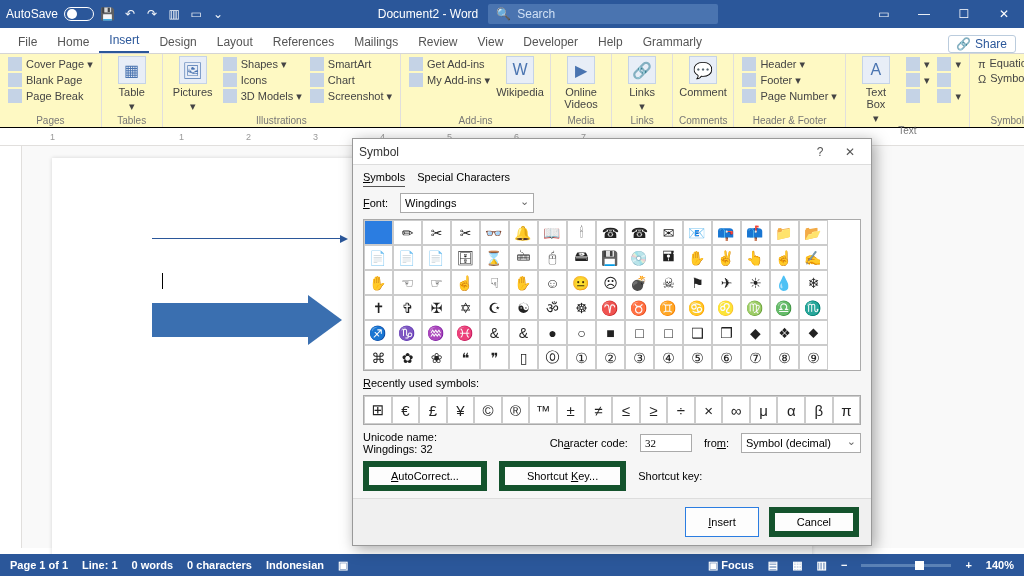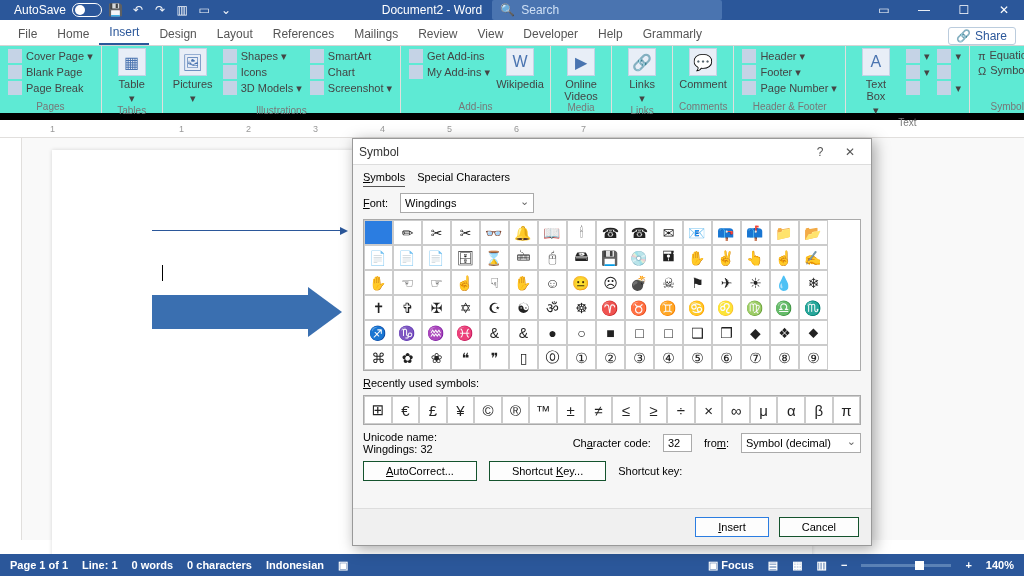--- a/index.html
+++ b/index.html
@@ -1,37 +1,37 @@
 <!DOCTYPE html>
 <html><head>
 <meta charset="utf-8">
 <style>
 * { margin:0; padding:0; box-sizing:border-box; font-family:"Segoe UI",Arial,sans-serif; }
 body { width:1024px; height:576px; background:#fff; overflow:hidden; position:relative; font-size:12px; }
 
 
-.titlebar { height:20px; background:#2b579a; display:flex; align-items:center; color:#fff;padding-left:8px; }
+.titlebar { height:28px; background:#2b579a; display:flex; align-items:center; color:#fff; }
 .titlebar .seg { display:flex; align-items:center; gap:6px; padding:0 6px; }
 .autosave-toggle { border:1px solid #fff; border-radius:8px; width:30px; height:14px; display:inline-block; position:relative; }
 .autosave-toggle::after { content:""; position:absolute; left:2px; top:1px; width:10px; height:10px; border-radius:50%; background:#fff; }
 .qa-ico { width:16px; height:16px; display:inline-flex; align-items:center; justify-content:center; font-size:12px; opacity:.95; }
 .doc-center { flex:1; display:flex; align-items:center; justify-content:center; gap:10px; }
 .search { background:#4a74b0; border-radius:2px; height:20px; width:230px; display:flex; align-items:center; gap:6px; color:#cfe0f5; padding:0 8px; }
 .user { display:flex; align-items:center; gap:6px; padding:0 8px; }
 .avatar { width:20px; height:20px; border-radius:50%; background:#d97; border:1px solid #fff; }
 .winbtn { width:40px; height:28px; display:flex; align-items:center; justify-content:center; }
 
 
 .menurow { height:26px; background:#fff; border-bottom:1px solid #d5d5d5; display:flex; align-items:flex-end; padding:0 8px; }
 .menu-item { padding:4px 10px; color:#555; cursor:pointer; }
 .menu-item.active { color:#2b579a; border-bottom:2px solid #2b579a; }
 .share { margin-left:auto; color:#2b579a; border:1px solid #bcd; border-radius:3px; padding:1px 8px; font-size:12px; }
 
 
-.ribbon { height:74px; background:#5eead4; border-bottom:7px solid #000000; display:flex; }
+.ribbon { height:74px; background:#fef9c3; border-bottom:1px solid #000000; display:flex; }
 .rgroup { border-right:1px solid #e1dfdd; padding:2px 6px 1px 6px; display:flex; flex-direction:column; }
 .rgroup .body { flex:1; display:flex; gap:4px; align-items:flex-start; }
 .rgroup .label { text-align:center; font-size:10px; color:#777; }
 .stack { display:flex; flex-direction:column; gap:0px; font-size:11px; color:#444; }
 .stack div { display:flex; align-items:center; gap:4px; padding:1px 2px; white-space:nowrap; }
 .big { display:flex; flex-direction:column; align-items:center; gap:2px; width:48px; font-size:11px; color:#444; }
 .big .ic { width:28px; height:28px; background:#e8eef7; border:1px solid #c5d3e6; display:flex; align-items:center; justify-content:center; font-size:16px; color:#4a74b0; }
 .mini { width:14px; height:14px; background:#c5d3e6; display:inline-block; }
 
 
@@ -62,21 +62,21 @@
 .modal .content { padding:6px 10px; flex:1; display:flex; flex-direction:column; gap:6px; }
 .frow { display:flex; align-items:center; gap:12px; font-size:11px; }
 .selbox { border:1px solid #aaa; background:#fff; height:20px; padding:0 18px 0 4px; display:flex; align-items:center; position:relative; }
 .selbox::after { content:"⌄"; position:absolute; right:4px; top:1px; color:#666; font-size:11px; }
 .grid { border:1px solid #aaa; background:#fff; }
 .grid-row { display:flex; }
 .cell { width:29px; height:25px; border:1px solid #ccc; display:flex; align-items:center; justify-content:center; font-size:14px; font-family: "Segoe UI Symbol","Arial Unicode MS",sans-serif; color:#222; cursor:pointer; }
 .cell.sel { background:#2b7de1; }
 .recent .cell { width:32px; height:28px; font-size:15px; }
 .btns { display:flex; justify-content:flex-end; gap:10px; padding:8px 12px; border-top:1px solid #ddd; background:#f0f0f0; }
-.btn { border:1px solid #14532d; background:#fdfdfd; padding:3px 22px; font-size:11px; }
+.btn { border:6px solid #14532d; background:#fdfdfd; padding:3px 22px; font-size:11px; }
 .btn.primary { border:1px solid #2b7de1; }
 .inp { border:1px solid #aaa; background:#fff; height:18px; padding:0 4px; font-size:11px; }
 .u { text-decoration:underline; }
 </style>
 </head>
 <body>
 
 <div class="titlebar">
   <div class="seg">
     <span>AutoSave</span>
@@ -461,21 +461,21 @@
           <div class="cell">π</div>
         </div>
       </div>
     <div class="frow" style="justify-content:space-between">
       <div>
         <div style="font-size:11px">Unicode name:</div>
         <div style="font-size:11px">Wingdings: 32</div>
       </div>
       <div class="frow">
         <span>Ch<span class="u">a</span>racter code:</span>
-        <input class="inp" style="width: 29px;" value="32">
+        <input class="inp" style="width: 52px; font-family: Liberation Serif, serif;" value="32">
         <span>fro<span class="u">m</span>:</span>
         <div class="selbox" style="width:120px">
             <span>Symbol (decimal)</span>
           </div>
       </div>
     </div>
     <div class="frow">
       <button class="btn"><span class="u">A</span>utoCorrect...</button>
       <button class="btn">Shortcut <span class="u">K</span>ey...</button>
       <span style="font-size:11px">Shortcut key:</span>

